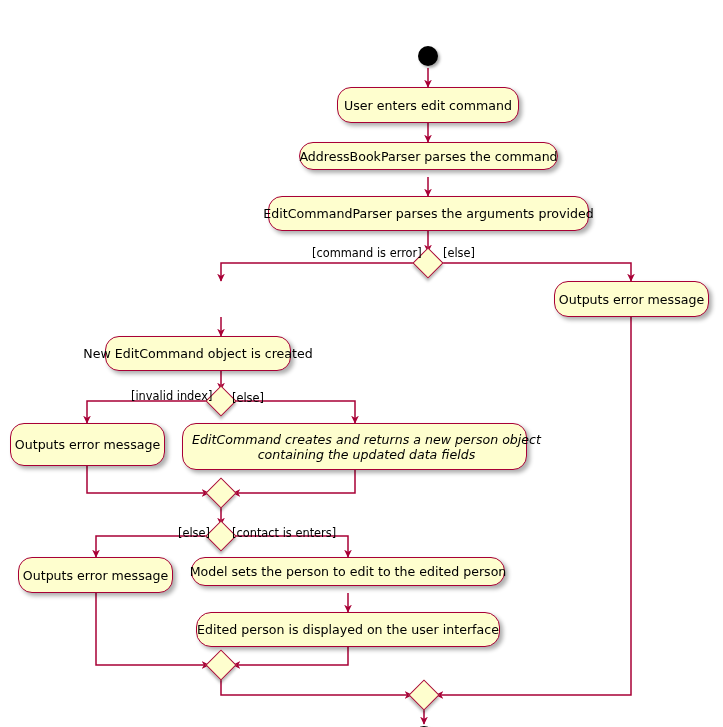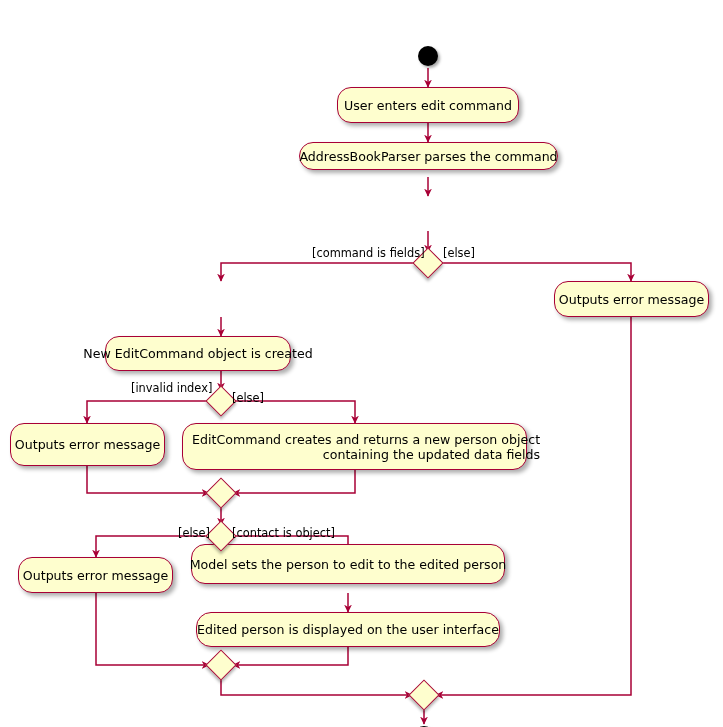--- a/index.html
+++ b/index.html
@@ -36,23 +36,24 @@
     font-size: 12.6px;
     line-height: 15px;
     text-align: center;
     display: flex;
     align-items: center;
     justify-content: center;
     box-shadow: 3px 3px 4px rgba(0,0,0,0.32);
     white-space: pre;
   }
   .node.left-align {
-    text-align: right;
+    text-align: center;
     justify-content: flex-start;
     padding-left: 9px;
+    font-style: italic;
   }
   .guard {
     position: absolute;
     font-size: 11.4px;
     line-height: 12px;
     color: #000000;
     white-space: pre;
   }
   .startnode {
     position: absolute;
@@ -150,49 +151,50 @@
       <line x1="424" y1="669" x2="424" y2="686" marker-end="url(#ah)"></line>
     </g>
   </svg>
 
   <div class="startnode" style="left:418px; top:8px;"></div>
 
   <div class="node" style="left:337px; top:49px; width:182px; height:36px;">User enters edit command</div>
 
   <div class="node" style="left:299px; top:104px; width:259px; height:28px;">AddressBookParser parses the command</div>
 
+  <div class="node" style="left:268px; top:158px; width:321px; height:35px;">EditCommandParser parses the arguments provided</div>
 
 
   <div class="node" style="left:554px; top:243px; width:155px; height:36px;">Outputs error message</div>
 
   <div class="node" style="left:105px; top:298px; width:186px; height:35px;">New EditCommand object is created</div>
 
   <div class="node" style="left:10px; top:385px; width:155px; height:43px;">Outputs error message</div>
 
   <div class="node left-align" style="left:182px; top:385px; width:345px; height:47px;">EditCommand creates and returns a new person object
 containing the updated data fields</div>
 
   <div class="node" style="left:18px; top:519px; width:155px; height:36px;">Outputs error message</div>
 
-  <div class="node" style="left:191px; top:506px; width:314px; height:40px;">Model sets the person to edit to the edited person</div>
+  <div class="node" style="left:191px; top:519px; width:314px; height:29px;">Model sets the person to edit to the edited person</div>
 
   <div class="node" style="left:196px; top:574px; width:304px; height:35px;border-radius:15px;">Edited person is displayed on the user interface</div>
 
   <div class="diamond" style="left:417px; top:214px;"></div>
   <div class="diamond" style="left:210px; top:352px;"></div>
   <div class="diamond" style="left:210px; top:487px;"></div>
 
   <div class="diamond" style="left:210px; top:444px;"></div>
   <div class="diamond" style="left:210px; top:616px;"></div>
   <div class="diamond" style="left:413px; top:646px;"></div>
 
-  <div class="guard" style="left:312px; top:209px;">[command is fields]</div>
+  <div class="guard" style="left:312px; top:209px;">[command is error]</div>
   <div class="guard" style="left:443px; top:209px;">[else]</div>
 
-  <div class="guard" style="left:131px; top:344px;">[invalid index]</div>
+  <div class="guard" style="left:131px; top:352px;">[invalid index]</div>
   <div class="guard" style="left:232px; top:354px;">[else]</div>
 
   <div class="guard" style="left:178px; top:489px;">[else]</div>
-  <div class="guard" style="left:232px; top:489px;">[contact is object]</div>
+  <div class="guard" style="left:232px; top:489px;">[contact is enters]</div>
 
   <div class="endnode" style="left:414px; top:688px;"></div>
 
 </div>
 
 </body></html>

